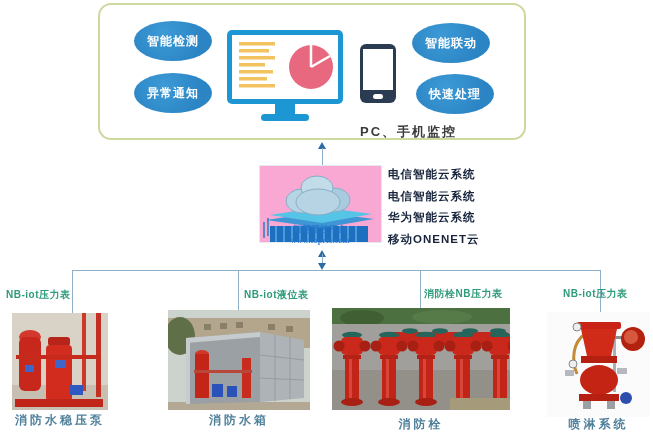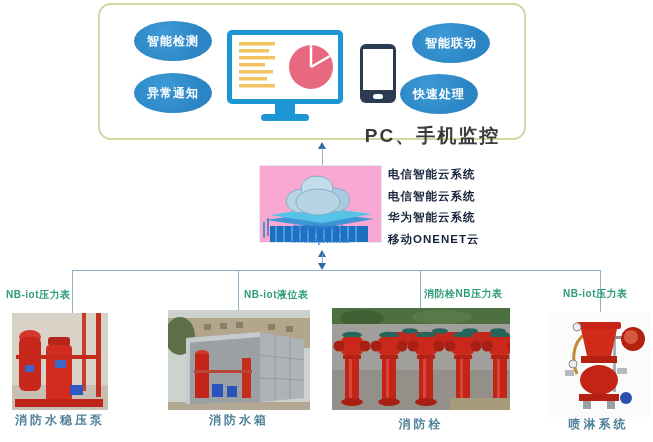--- a/index.html
+++ b/index.html
@@ -16,22 +16,22 @@
     left:98px; top:3px; width:428px; height:137px;
     border:2px solid #ccd99f; border-radius:13px; background:#ffffff;
   }
   .pill {
     position:absolute; width:78px; height:40px; border-radius:50%;
     background:radial-gradient(circle at 38% 32%, #3d9ad6, #2b84c4 70%);
     color:#ffffff; font-size:12px; font-weight:bold; letter-spacing:1px;
     display:flex; align-items:center; justify-content:center; text-align:center;
   }
   .panel-caption {
-    position:absolute; left:260px; top:118px; width:145px; text-align:center;
-    font-size:19px; font-weight:bold; color:#3a3a3a; letter-spacing:2px;
+    position:absolute; left:260px; top:118px; width:145px; text-align:left;
+    font-size:13px; font-weight:bold; color:#3a3a3a; letter-spacing:2px;
   }
 
   
   .vline { position:absolute; width:1px; background:#8fb0c9; }
   .hline { position:absolute; height:1px; background:#8fb0c9; }
   .arr-up, .arr-down { position:absolute; width:0; height:0;
     border-left:4px solid transparent; border-right:4px solid transparent; }
   .arr-up   { border-bottom:7px solid #2e6da4; }
   .arr-down { border-top:7px solid #2e6da4; }
 
@@ -66,21 +66,21 @@
   <div class="abs panel">
     <div class="pill" style="left:34px; top:16px;">
       <span>智能检测</span>
     </div>
     <div class="pill" style="left:34px; top:68px;">
       <span>异常通知</span>
     </div>
     <div class="pill" style="left:312px; top:18px;">
       <span>智能联动</span>
     </div>
-    <div class="pill" style="left:300px; top:69px;">
+    <div class="pill" style="left:316px; top:69px;">
       <span>快速处理</span>
     </div>
 
     <div class="abs" style="left:127px; top:25px; width:116px; height:92px;">
       <svg width="116" height="92" viewBox="0 0 116 92">
         <rect x="0" y="0" width="116" height="74" rx="5" fill="#1d97d4"></rect>
         <rect x="5" y="5" width="106" height="64" fill="#ffffff"></rect>
         <g fill="#f2c35f">
           <rect x="12" y="12" width="36" height="3.5"></rect>
           <rect x="12" y="19" width="30" height="3.5"></rect>

